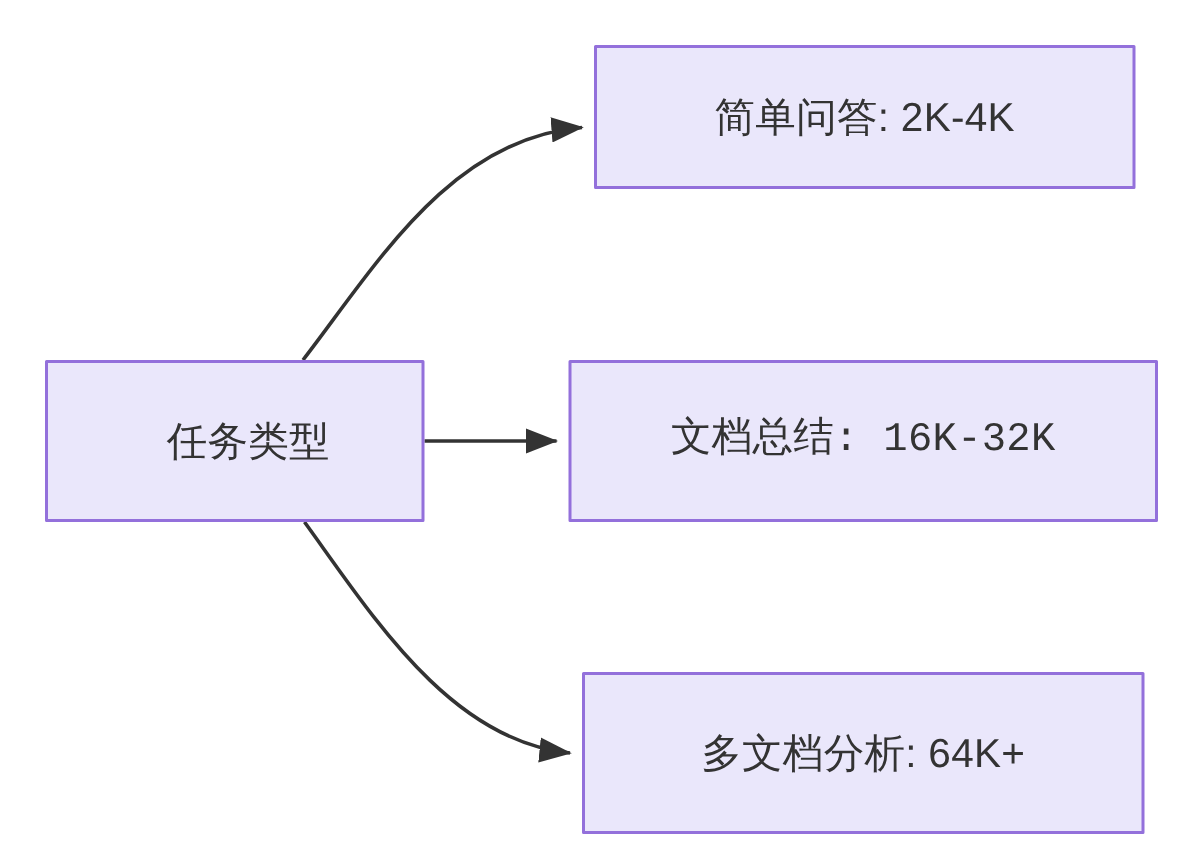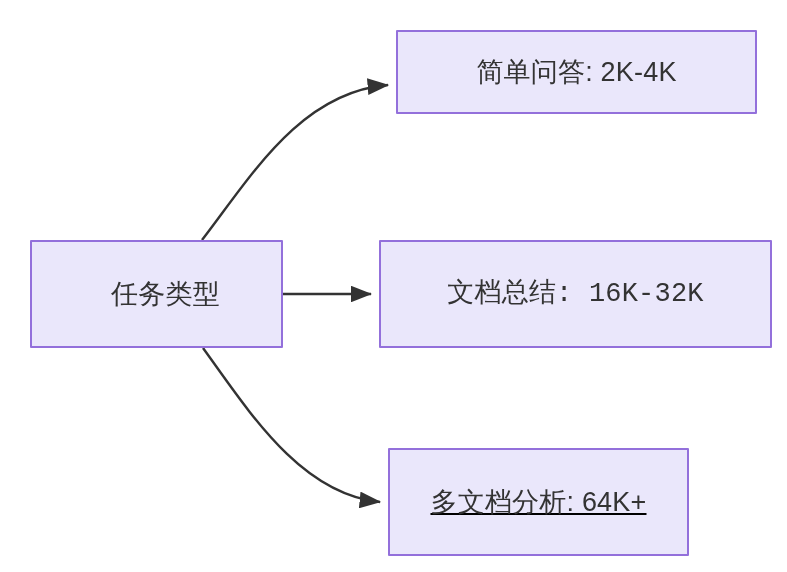--- a/index.html
+++ b/index.html
@@ -52,35 +52,34 @@
     left: 30px;
     top: 240px;
     width: 253px;
     height: 108px;
     padding-left: 18px;
   }
   #node-simple-qa {
     left: 396px;
     top: 30px;
     width: 361px;
-    height: 84px;
+    height: 96px;
   }
   #node-doc-summary {
     left: 379px;
     top: 240px;
     width: 393px;
     height: 108px;
     font-family: Liberation Mono, monospace;
   }
   #node-multi-doc {
     left: 388px;
     top: 448px;
-    width: 301px;
+    width: 375px;
     height: 108px;
-    text-decoration: underline;
   }
 </style>
 </head>
 <body>
 
 <div id="diagram-canvas">
 
   <svg class="edge-layer" width="787" height="572" viewBox="0 0 787 572" xmlns="http://www.w3.org/2000/svg">
     <defs>
       <marker id="arrowhead" markerWidth="9" markerHeight="7" refX="8.5" refY="3.5" orient="auto" markerUnits="strokeWidth">

